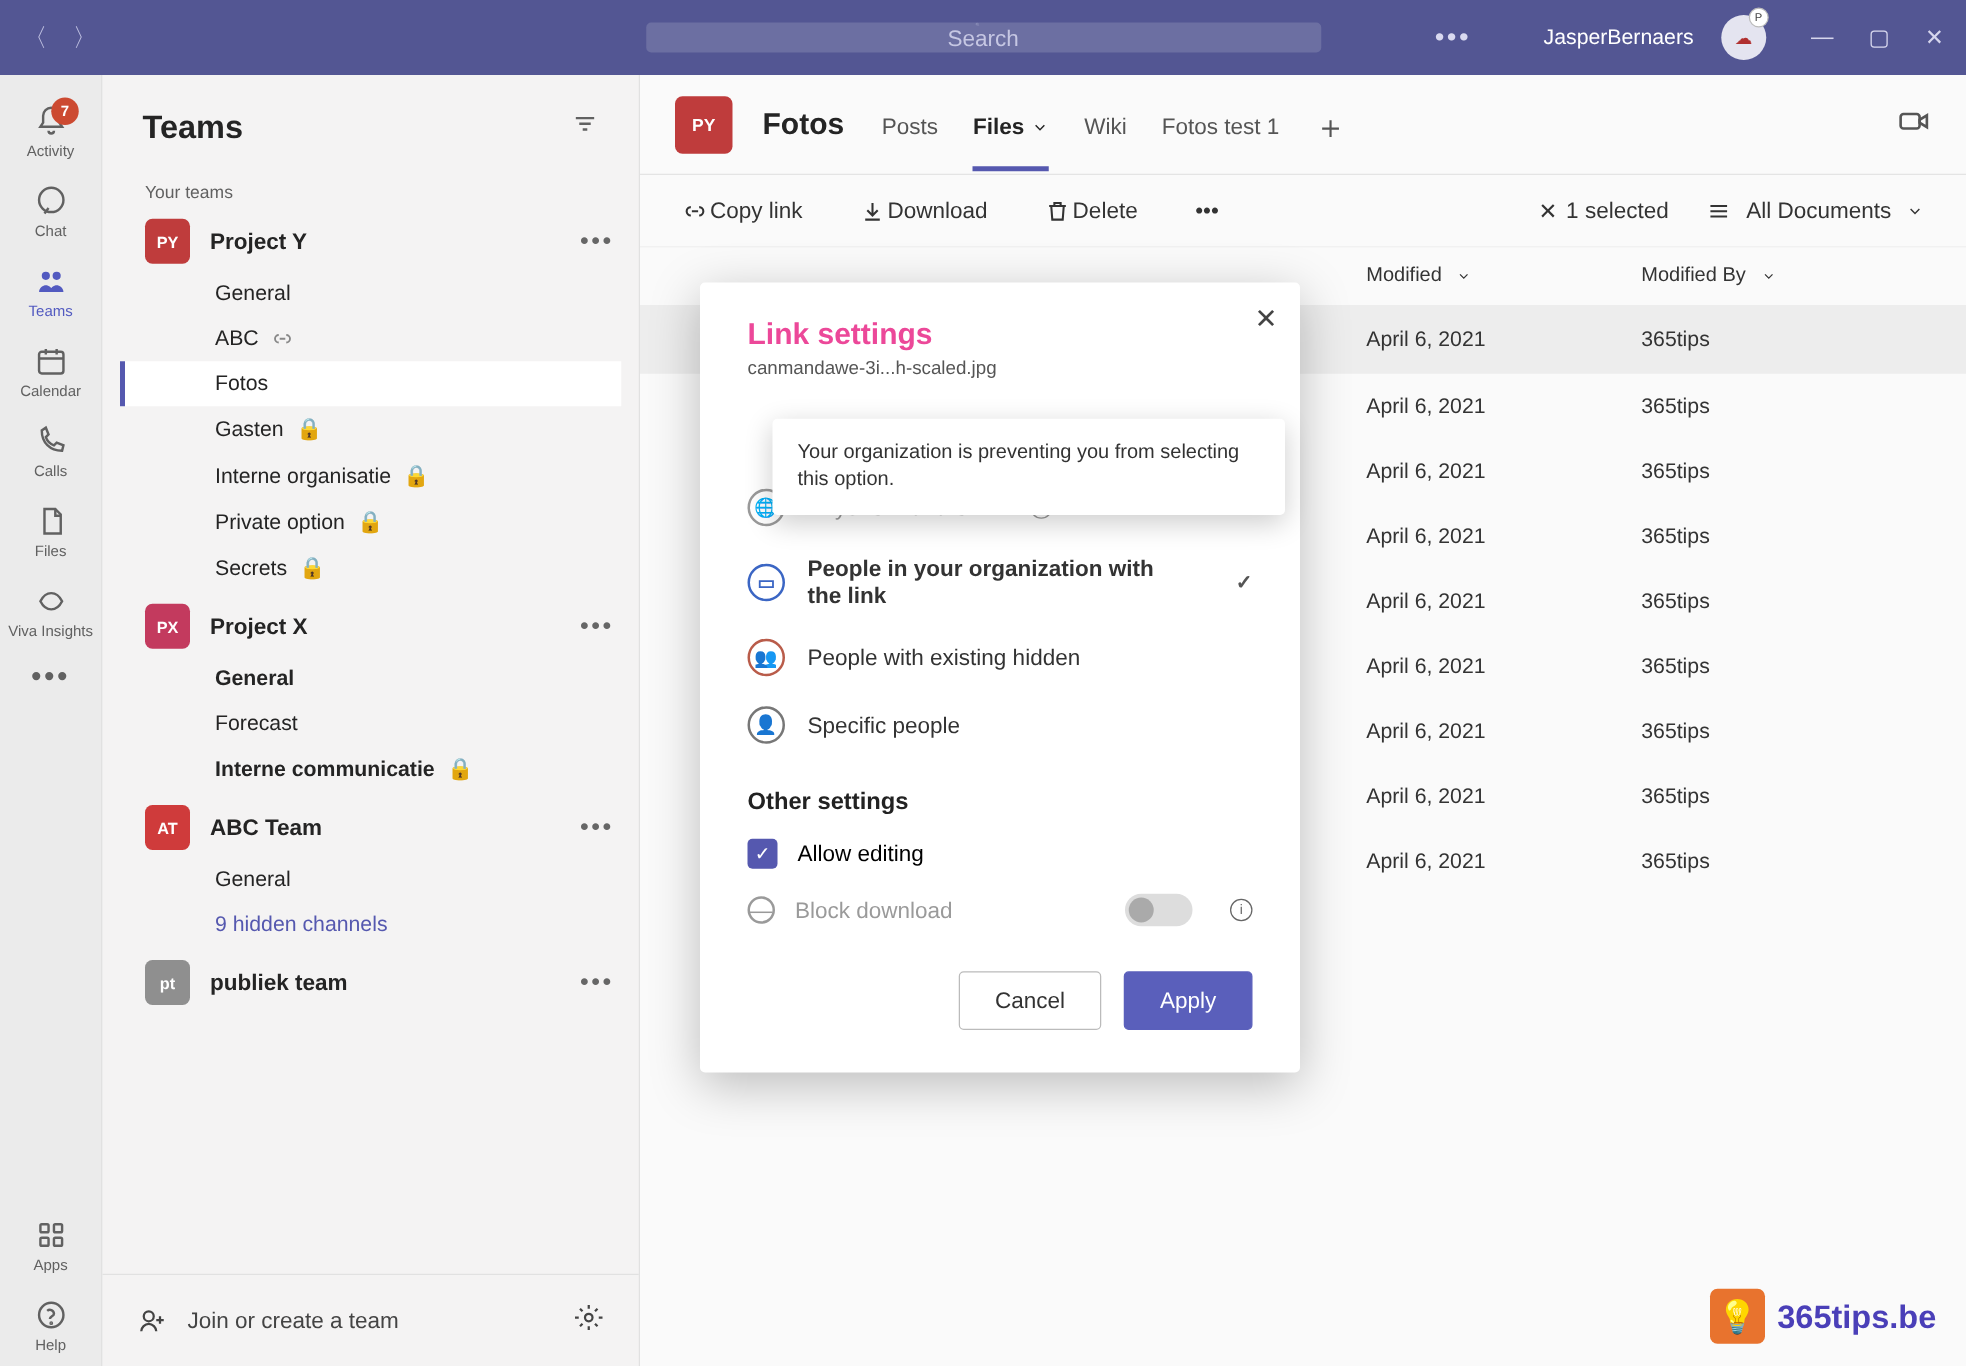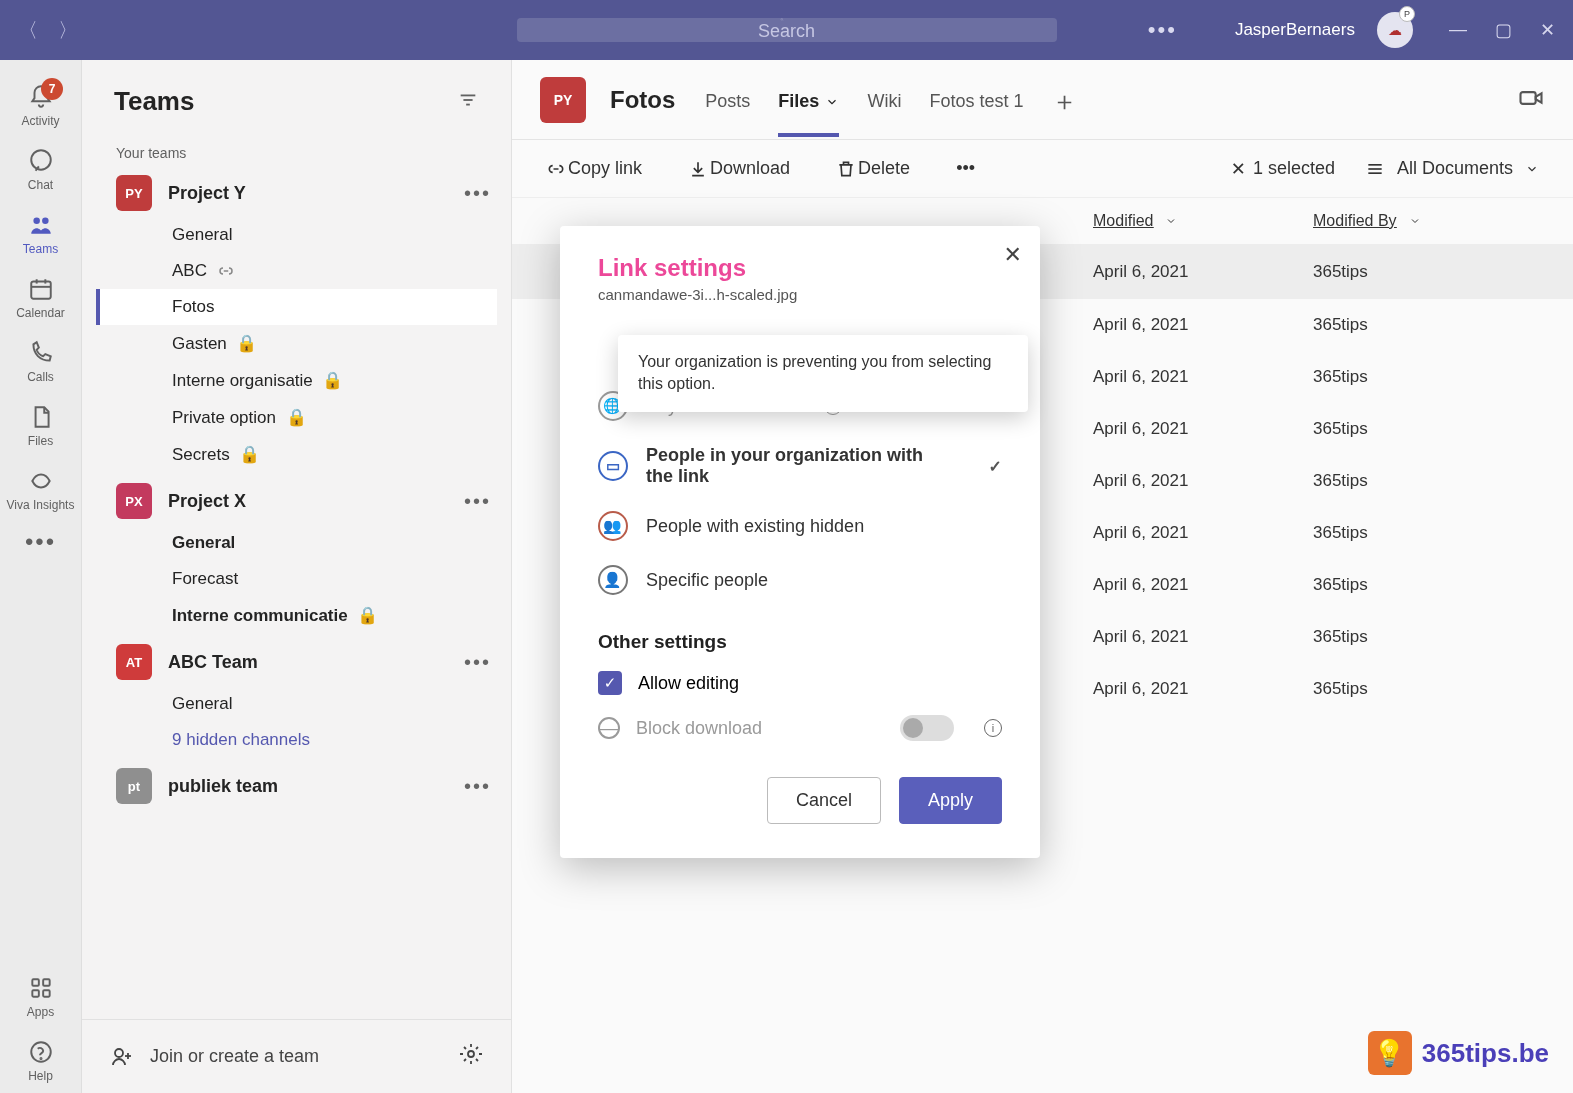--- a/index.html
+++ b/index.html
@@ -60,21 +60,21 @@
 .ch-meet{margin-left:auto;color:#555;}
 
 .toolbar{height:58px;background:#fafafa;border-bottom:1px solid #eee;display:flex;align-items:center;padding:0 34px;gap:46px;color:#333;font-size:18px;}
 .tb-btn{display:flex;align-items:center;gap:2px;cursor:pointer;}
 .tb-right2{margin-left:auto;display:flex;align-items:center;gap:30px;}
 .view-sel{display:flex;align-items:center;gap:12px;}
 
 
 .file-area{flex:1;overflow:auto;background:#fafafa;}
 .file-head{display:grid;grid-template-columns:1fr 220px 220px;padding:14px 40px 14px 120px;color:#333;font-size:16px;}
-.file-head span{display:flex;align-items:center;gap:12px;text-decoration:underline;}
+.file-head span{display:flex;align-items:center;gap:12px;}
 .file-row{display:grid;grid-template-columns:60px 1fr 90px 220px 220px;align-items:center;padding:16px 40px 16px 60px;font-size:17px;color:#333;}
 .file-row.selected{background:#ededed;}
 .file-sel{width:22px;height:22px;border-radius:50%;background:#5558af;display:flex;align-items:center;justify-content:center;color:#fff;font-size:13px;}
 .file-name{overflow:hidden;text-overflow:ellipsis;white-space:nowrap;}
 .file-menu{color:#666;font-size:20px;letter-spacing:2px;}
 
 
 .dialog{position:absolute;left:560px;top:226px;width:480px;background:#fff;border-radius:4px;box-shadow:0 10px 40px rgba(0,0,0,0.25);padding:28px 0 28px 0;}
 .dlg-close{position:absolute;right:18px;top:16px;font-size:22px;color:#444;cursor:pointer;}
 .dlg-title{font-size:24px;font-weight:600;padding:0 38px;color:#ec4899;}

